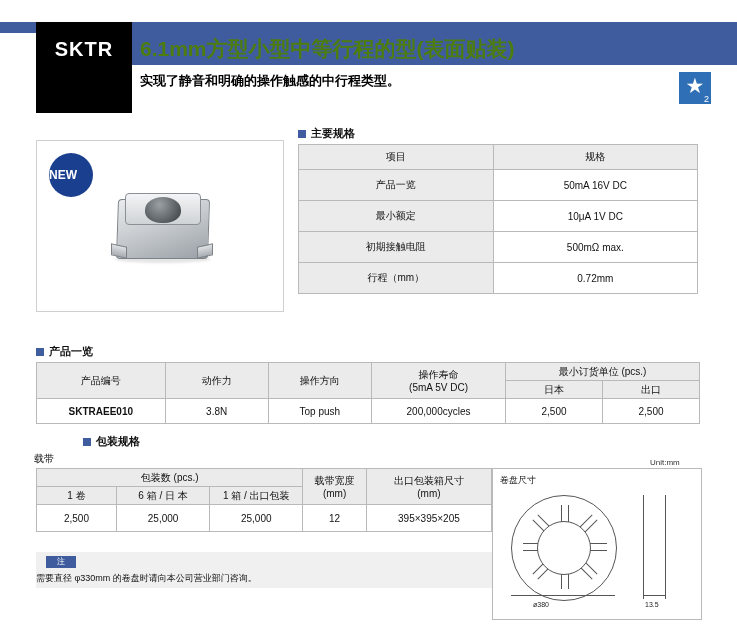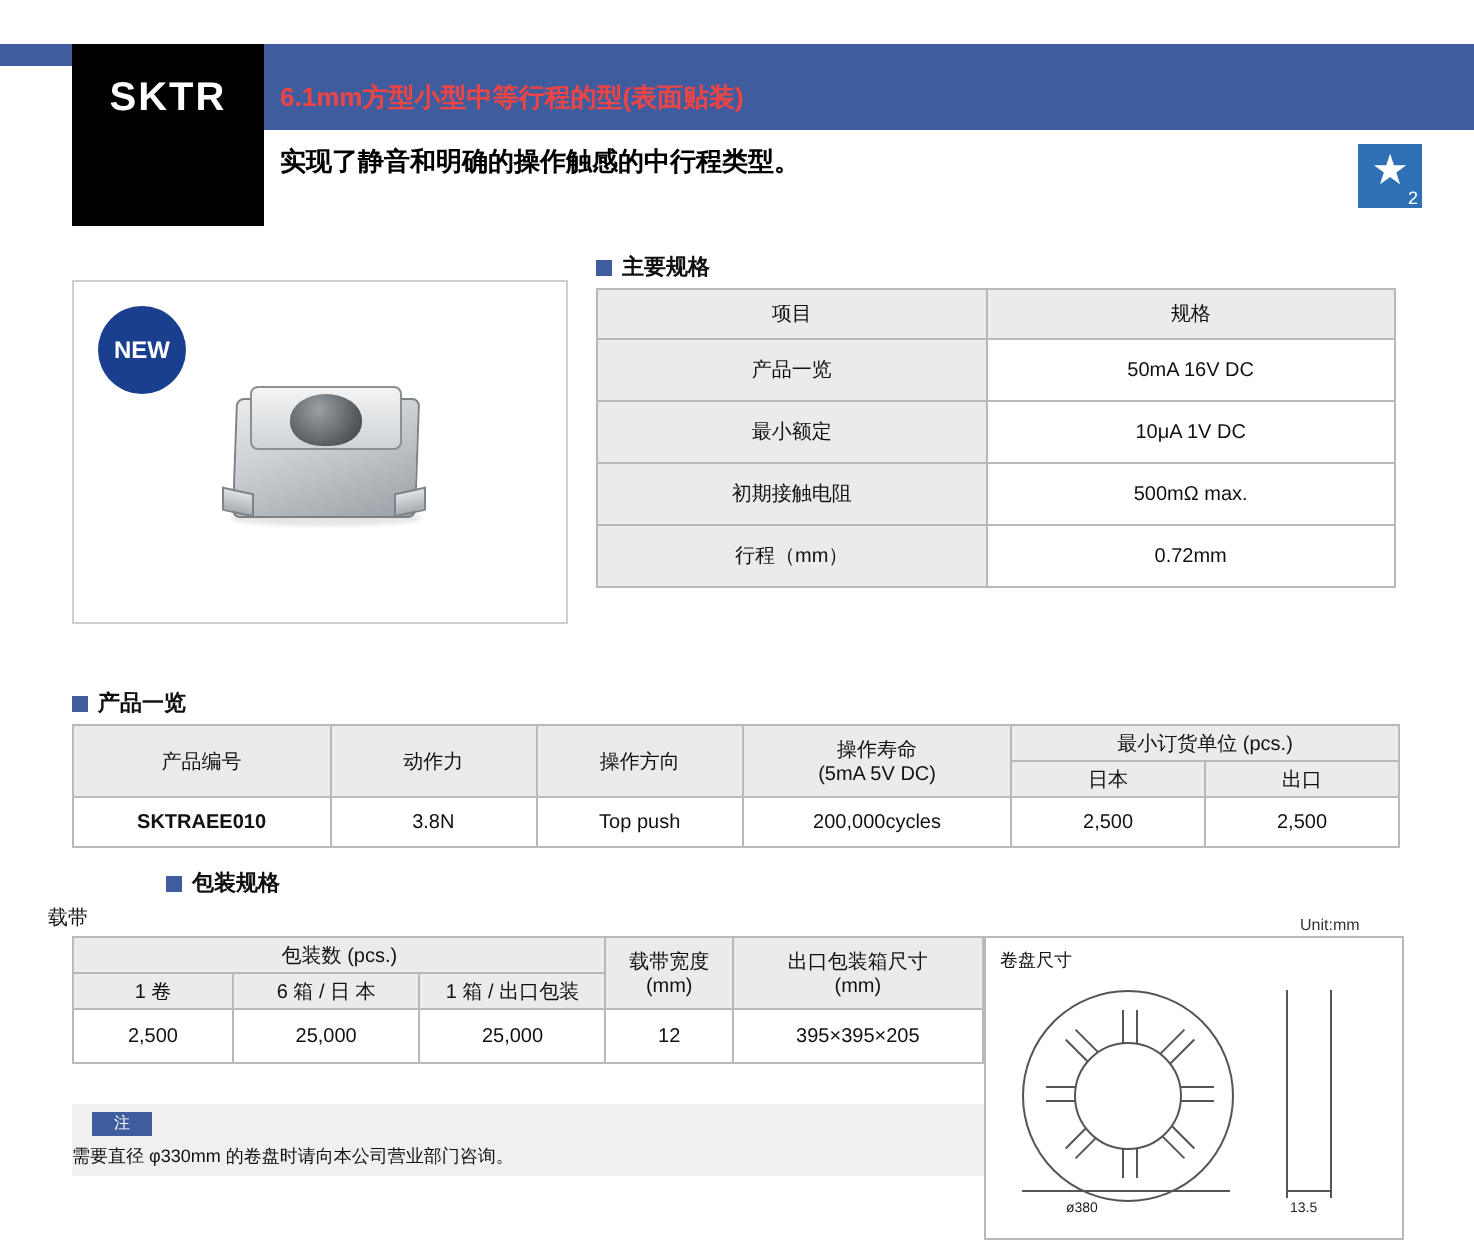--- a/index.html
+++ b/index.html
@@ -59,22 +59,22 @@
     color: #ffffff;
     font-size: 20px;
     font-weight: bold;
     letter-spacing: 1px;
   }
   .header-title {
     position: absolute;
     left: 140px; top: 33px;
     height: 32px;
     line-height: 32px;
-    color: #ef4444;
-    font-size: 13px;
+    color: #4d7c0f;
+    font-size: 21px;
     font-weight: bold;
   }
   .header-sub {
     position: absolute;
     left: 140px; top: 72px;
     font-size: 13px;
     font-weight: bold;
     color: #000000;
   }
   
@@ -132,21 +132,21 @@
     position: absolute;
     left: 12px; top: 12px;
     width: 44px;
     height: 44px;
     border-radius: 50%;
     background: #1b3f8f;
     color: #fff;
     font-size: 12px;
     font-weight: bold;
     line-height: 44px;
-    text-align: center;
+    text-align: left;
   }
   
   .sw {
     position: absolute;
     left: 72px; top: 48px;
     width: 108px;
     height: 80px;
   }
   .sw-body {
     position: absolute;
@@ -224,21 +224,21 @@
   #product-table td { height: 24px; }
   #product-table td.pn { font-weight: bold; }
 
   
   #packing-table { left: 36px; top: 468px; width: 456px; }
   #packing-table th { height: 17px; }
   #packing-table td { height: 26px; }
 
   .carrier-label {
     position: absolute;
-    left: 24px; top: 452px;
+    left: 34px; top: 452px;
     font-size: 10px;
   }
   .unit-label {
     position: absolute;
     left: 650px; top: 458px;
     font-size: 8px;
     color: #333;
   }
 
   

